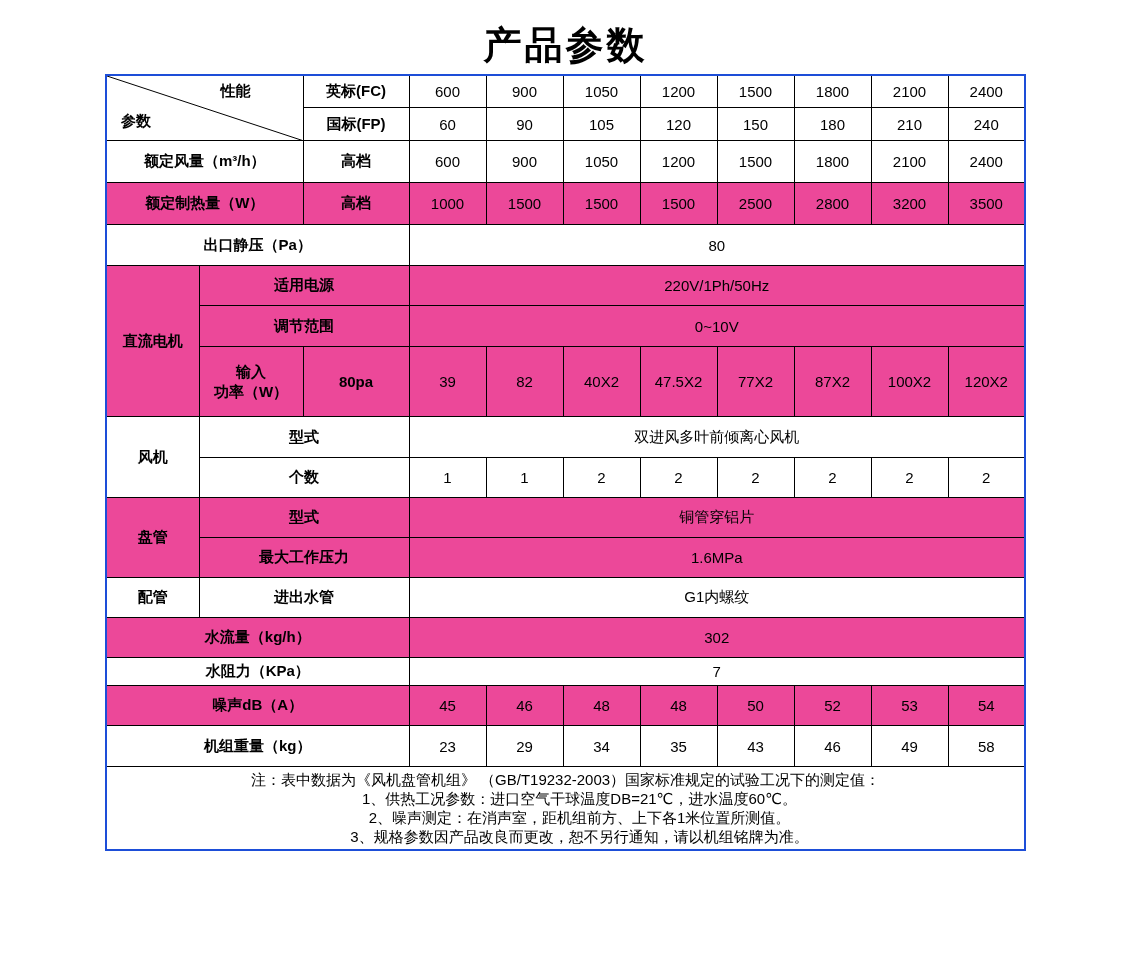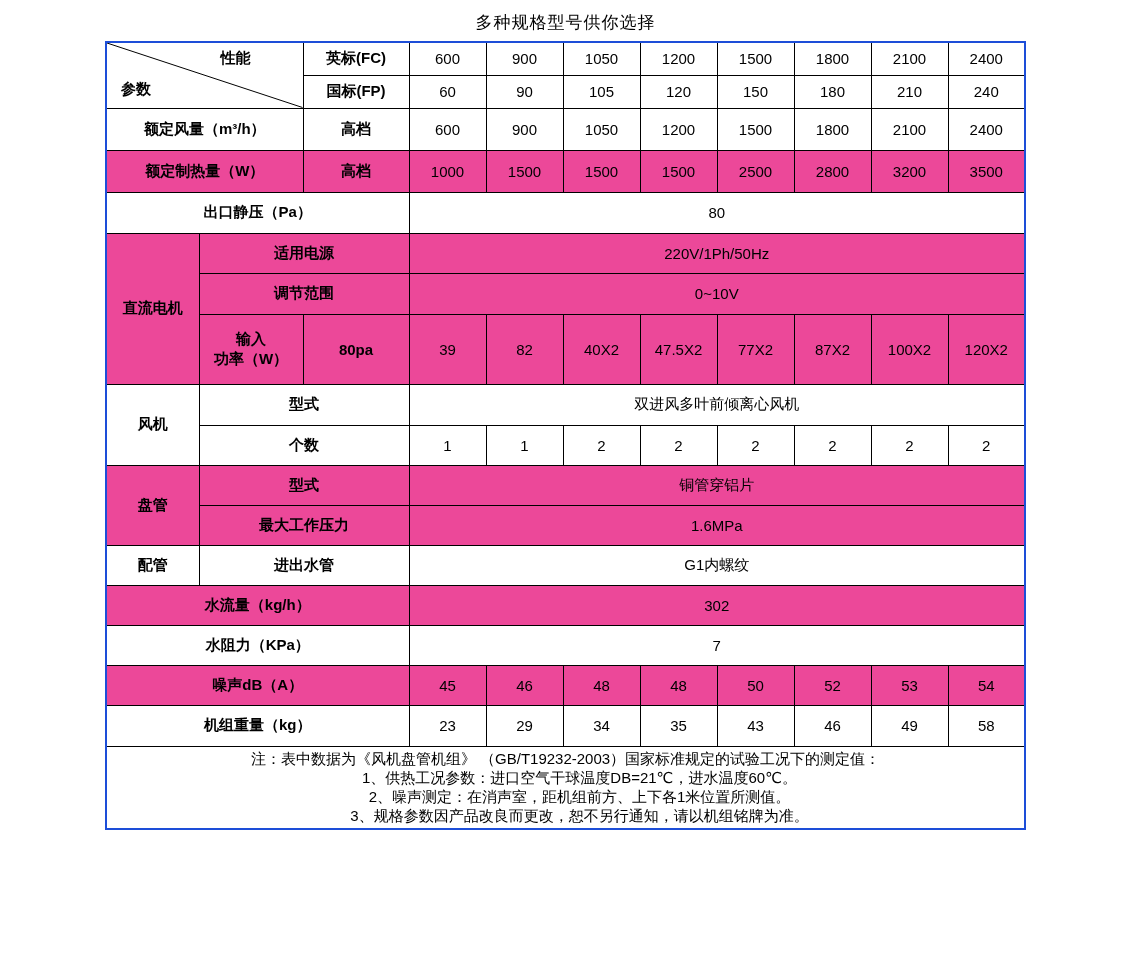--- a/index.html
+++ b/index.html
@@ -23,21 +23,21 @@
   .two-line { line-height: 1.35; }
 
   td.notes { text-align: left; vertical-align: top; font-size: 14px; line-height: 19px; padding: 7px 6px 0 3px; font-weight: normal; }
   .note-sub { padding-left: 28px; }
 </style>
 </head>
 <body>
 
 <div class="page">
 
-  <div class="subtitle">多种规格型号供你选择</div>
+  <div class="main-title">产品参数</div>
 
   <table class="spec">
     <colgroup>
       <col style="width:93px">
         <col style="width:104px">
         <col style="width:106px">
       <col style="width:77px">
         <col style="width:77px">
         <col style="width:77px">
         <col style="width:77px">
@@ -168,21 +168,21 @@
       <td class="lbl">配管</td>
       <td class="lbl" colspan="2">进出水管</td>
       <td colspan="8">G1内螺纹</td>
     </tr>
 
     <tr class="green" style="height:40px">
       <td class="lbl" colspan="3">水流量（kg/h）</td>
       <td colspan="8">302</td>
     </tr>
 
-    <tr style="height:40px">
+    <tr style="height:28px">
       <td class="lbl" colspan="3">水阻力（KPa）</td>
       <td colspan="8">7</td>
     </tr>
 
     <tr class="green" style="height:40px">
       <td class="lbl" colspan="3">噪声dB（A）</td>
       <td>45</td>
       <td>46</td>
       <td>48</td>
       <td>48</td>

